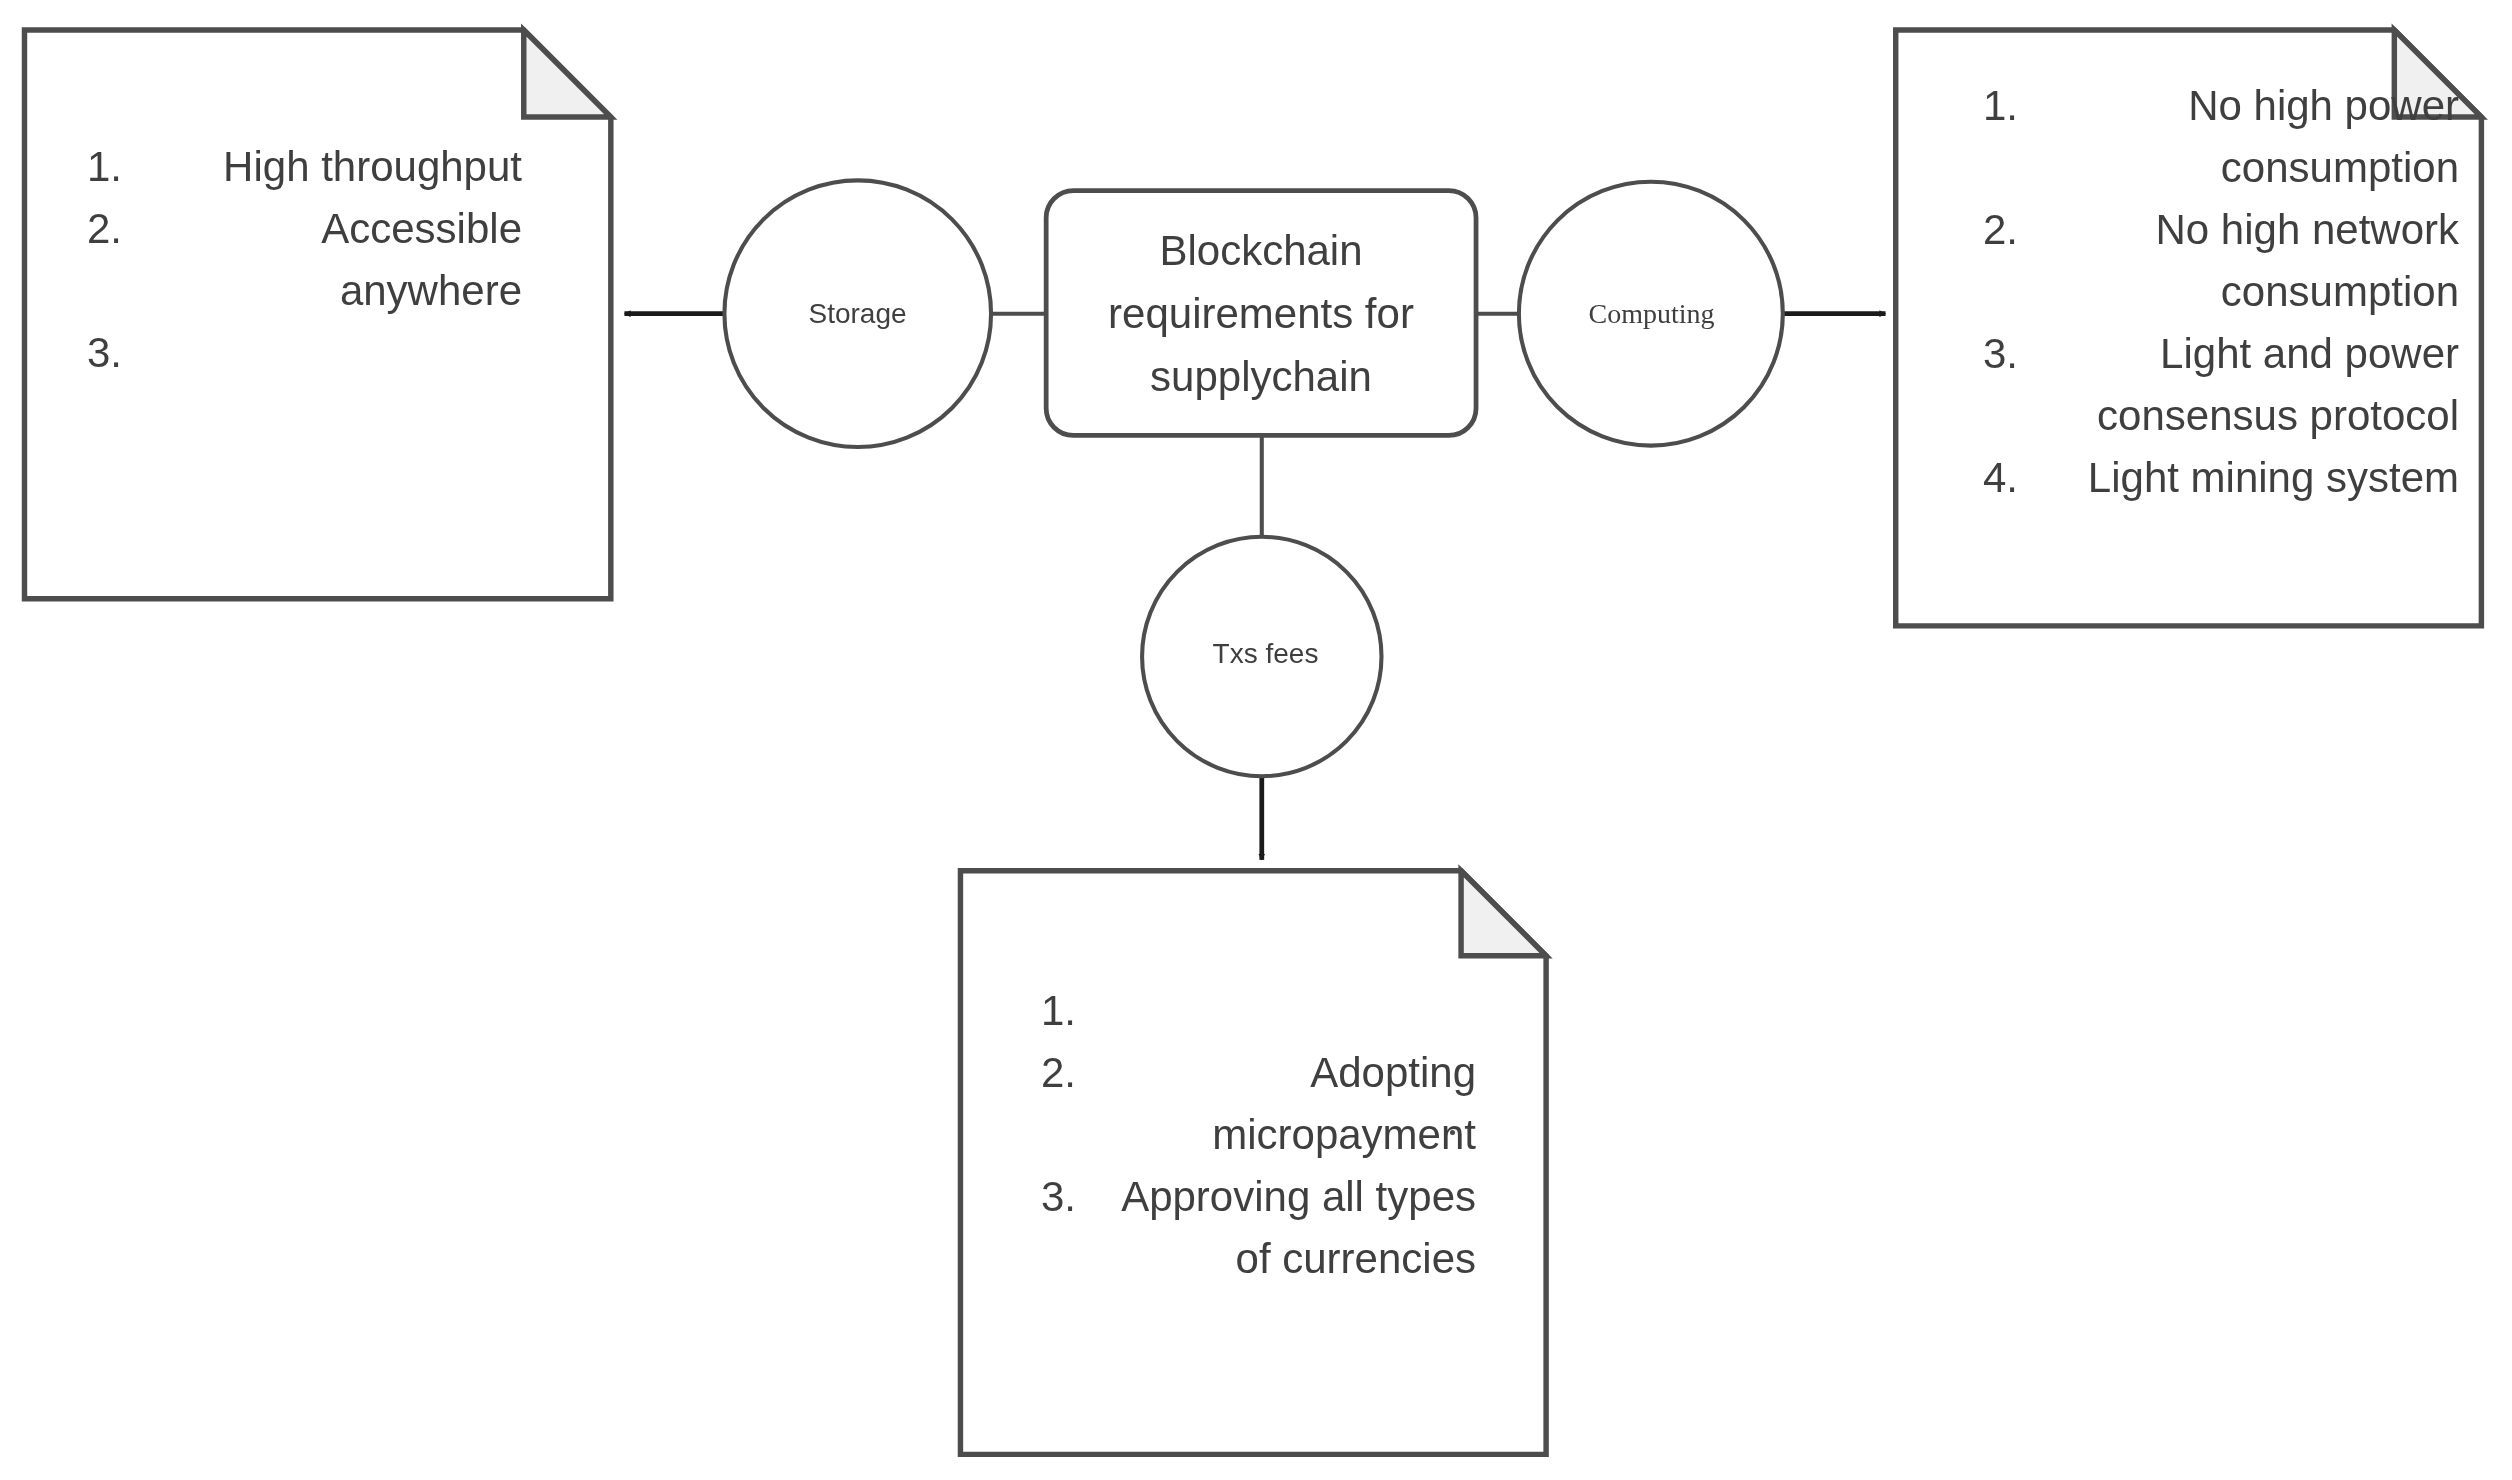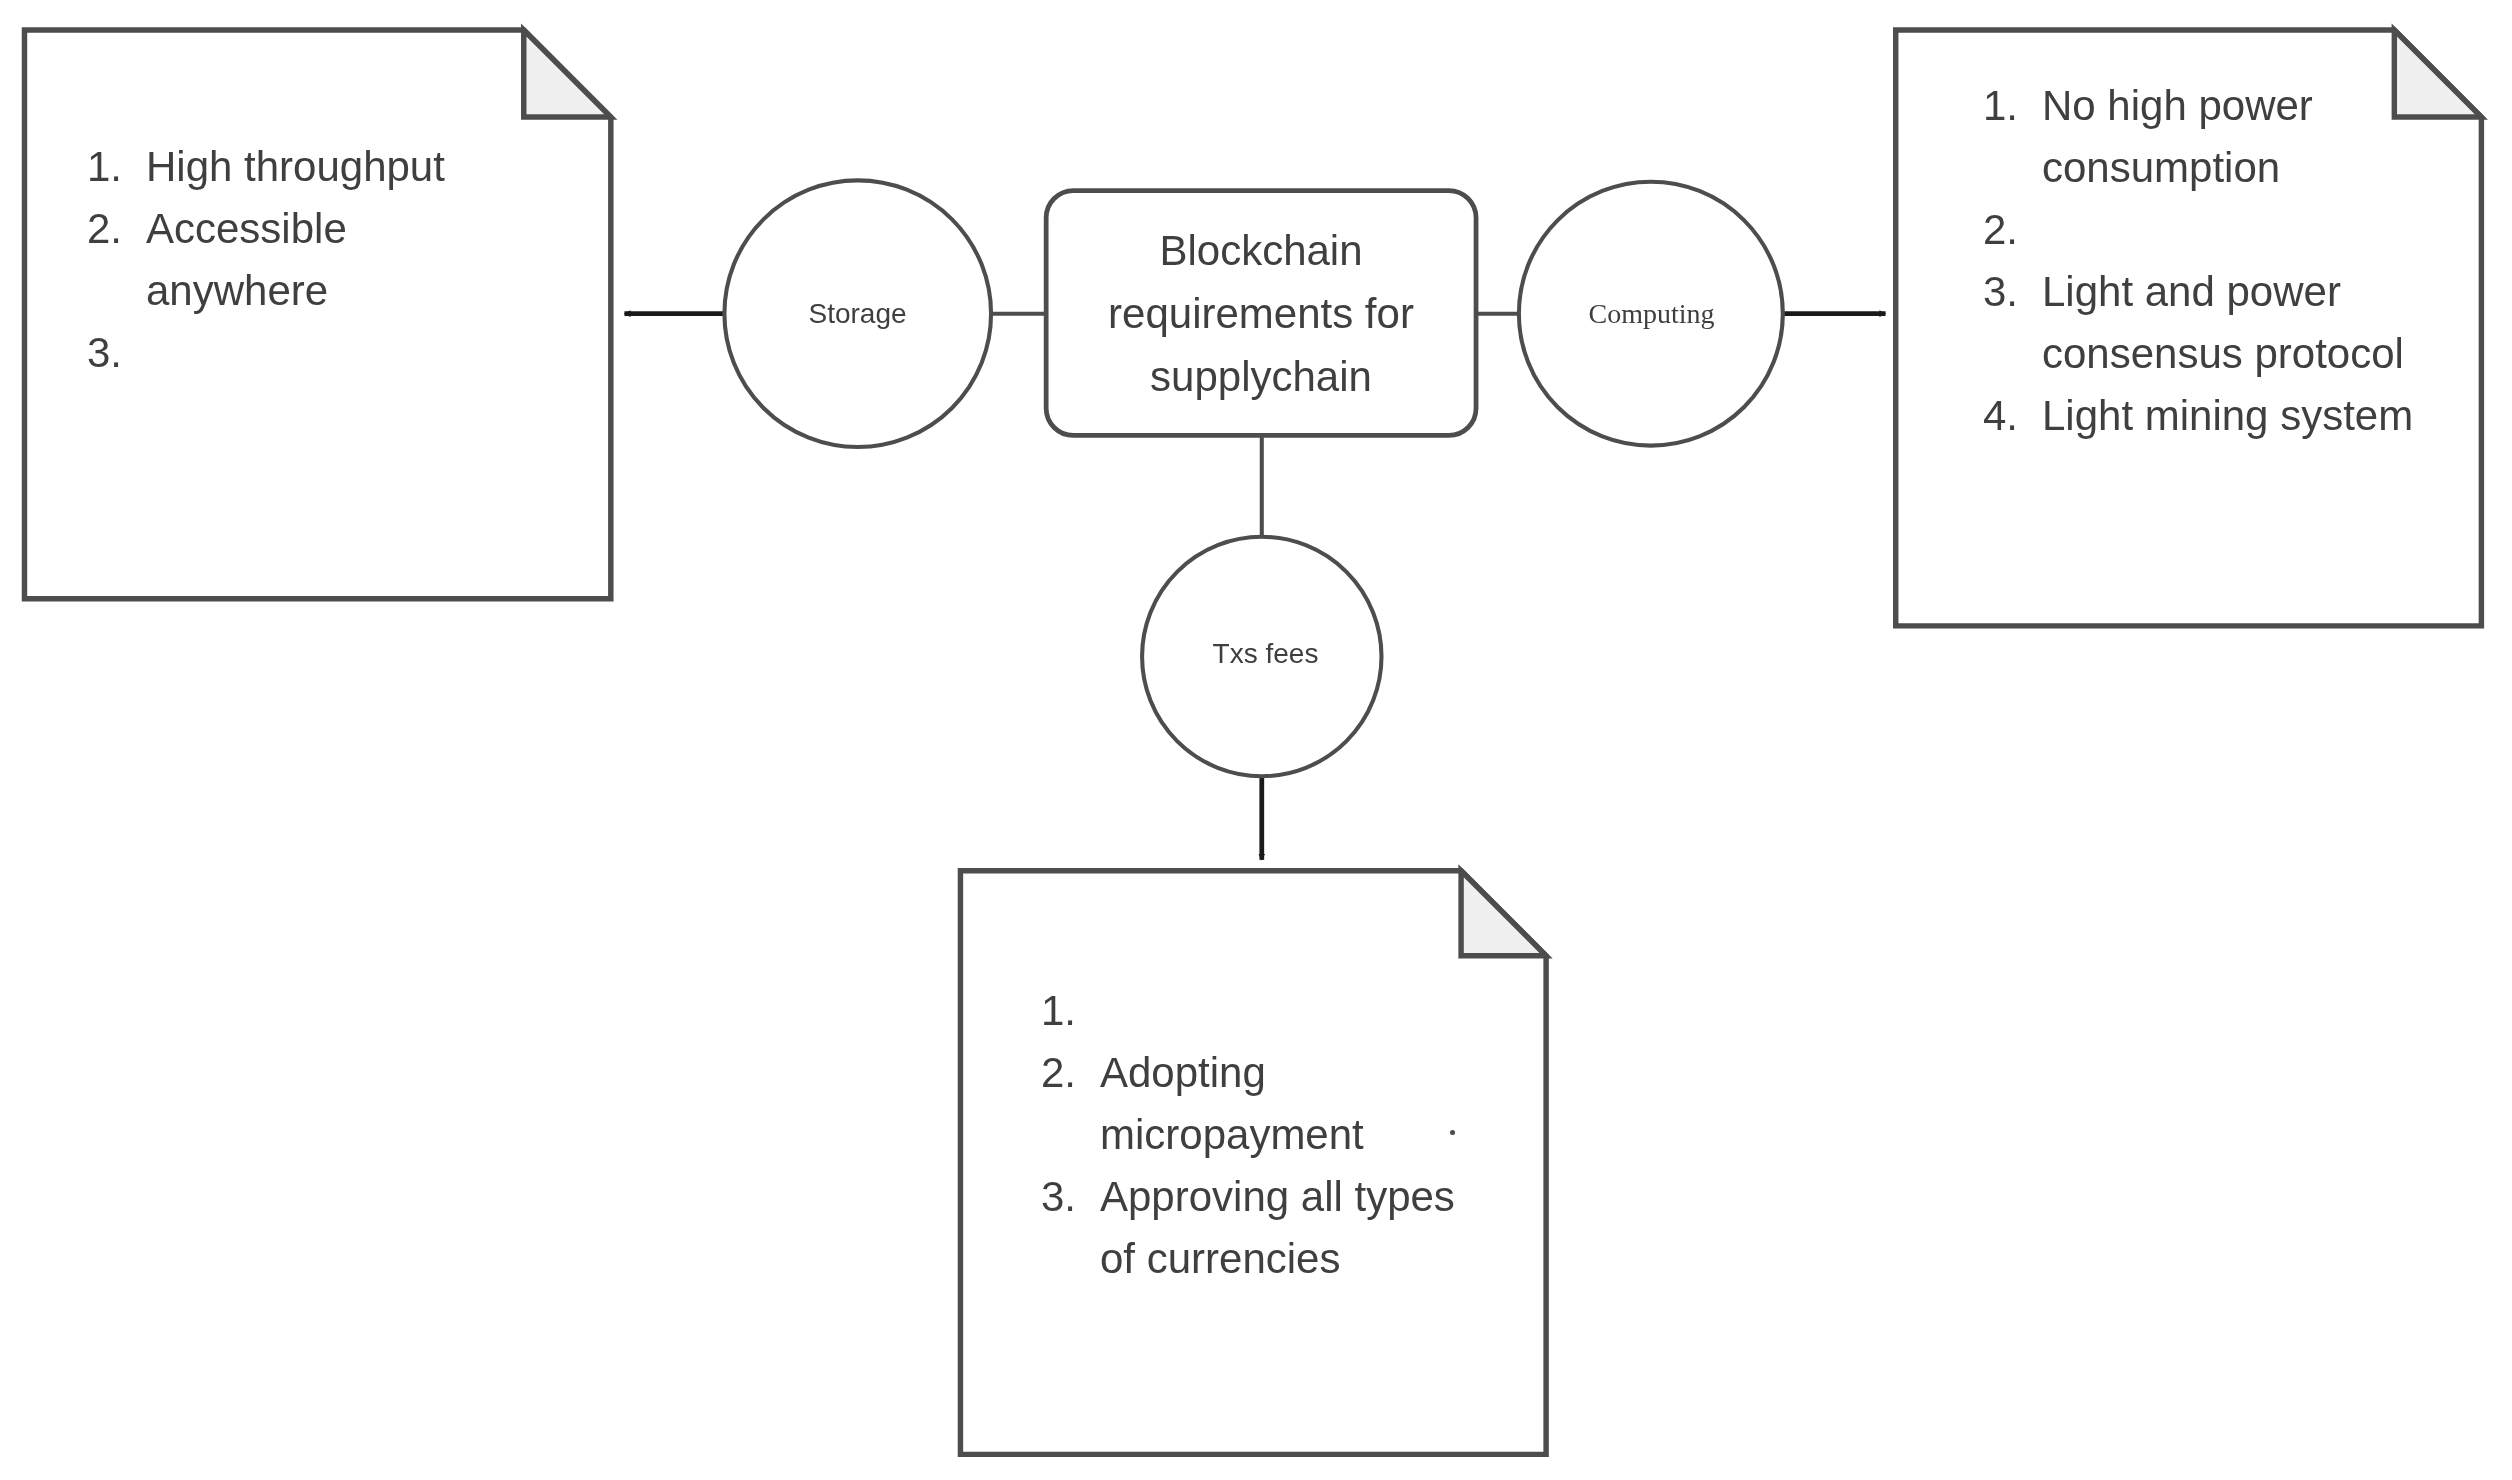--- a/index.html
+++ b/index.html
@@ -36,20 +36,21 @@
     align-items: flex-start;
   }
   .note-num {
     flex: 0 0 auto;
     width: 59px;
     text-align: left;
     white-space: pre;
   }
   .note-body {
     flex: 1 1 auto;
+    text-align: right;
   }
   #note-left-text  { left: 87px;  top: 136px;  width: 435px; }
   #note-right-text { left: 1983px; top: 75px;  width: 476px; }
   #note-bottom-text{ left: 1041px; top: 980px; width: 435px; }
 
   
   .node-label {
     position: absolute;
     color: #3f3f3f;
     font-family: "Liberation Sans", sans-serif;
@@ -152,20 +153,21 @@
     </div>
   </div>
 
   <div class="note-text" id="note-right-text">
     <div class="note-item">
       <span class="note-num">1.</span>
       <span class="note-body">No high power consumption</span>
     </div>
     <div class="note-item">
       <span class="note-num">2.</span>
+      <span class="note-body">No high network consumption</span>
     </div>
     <div class="note-item">
       <span class="note-num">3.</span>
       <span class="note-body">Light and power consensus protocol</span>
     </div>
     <div class="note-item">
       <span class="note-num">4.</span>
       <span class="note-body">Light mining system</span>
     </div>
   </div>

